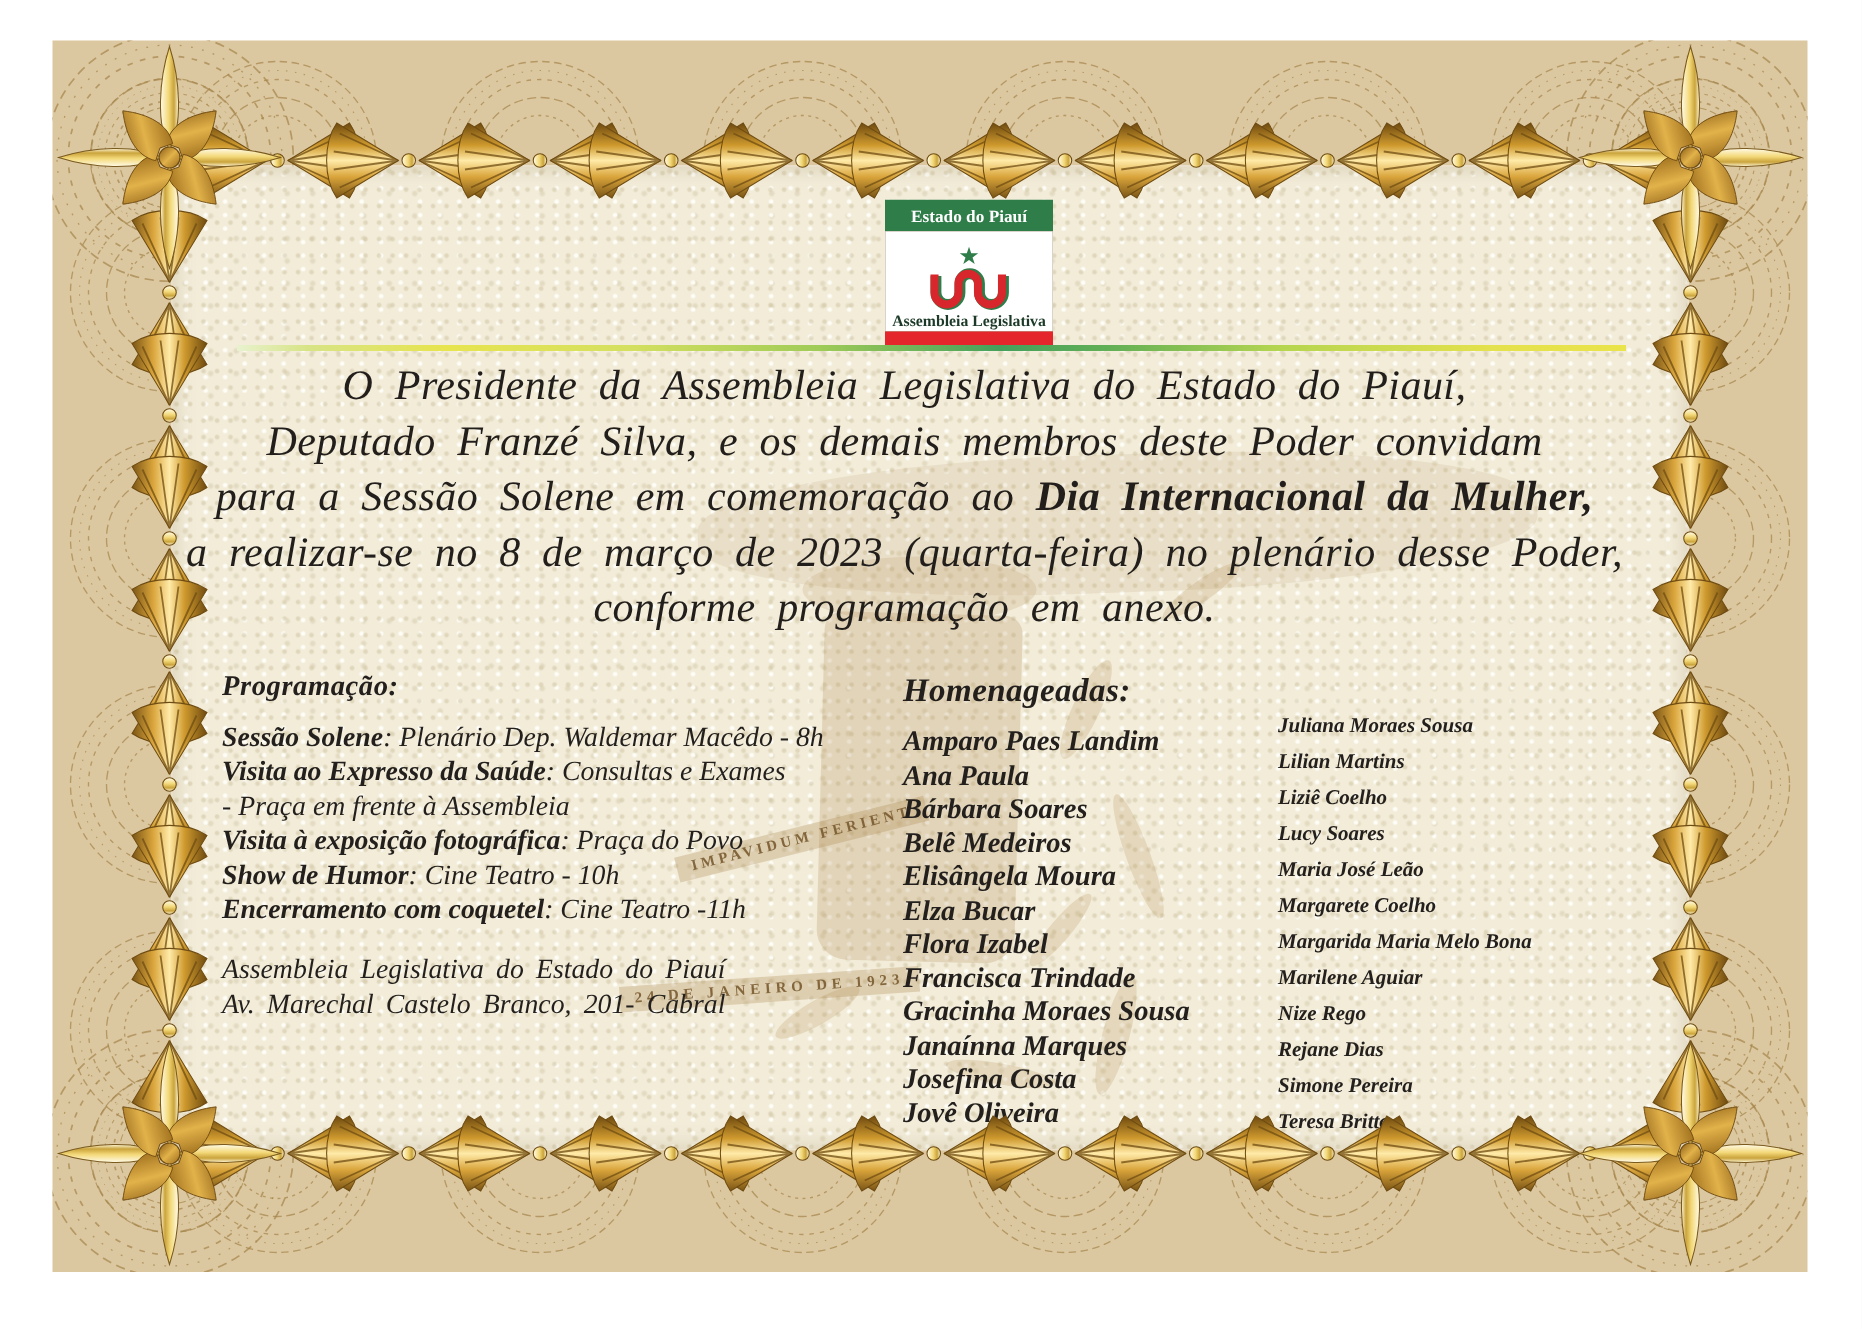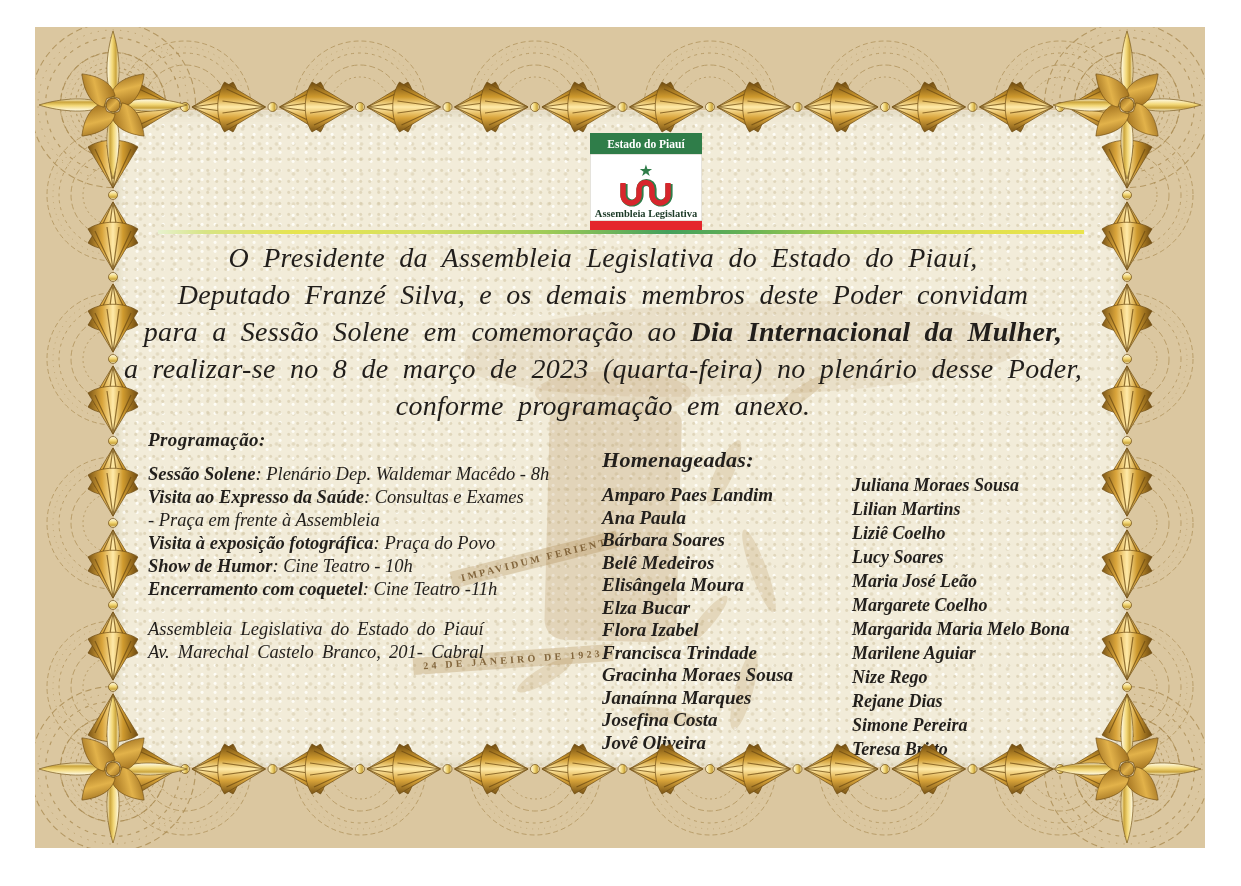--- a/index.html
+++ b/index.html
@@ -42,33 +42,33 @@
   .divider { position:absolute; left:43px; top:119px; width:926px; height:4px;
              background:linear-gradient(90deg,#e8f2cf 0%,#d7e486 5%,#e7e44f 15%,#d5e060 28%,#9fcb57 42%,#44a05c 55%,#63b055 63%,#b5d551 75%,#e3e14d 90%,#eae44b 100%); }
 
   
   .headline { position:absolute; left:3px; width:970px; top:128px; text-align:center; color:#211e1b;
               font-style:italic; font-size:28px; line-height:37px; letter-spacing:.3px; word-spacing:7px; }
   .headline .hl { white-space:nowrap; }
   .headline b { font-weight:bold; }
 
   
-  .program { position:absolute; left:33px; top:318px; width:436px; color:#221f1c; font-style:italic; }
+  .program { position:absolute; left:33px; top:336px; width:436px; color:#221f1c; font-style:italic; }
   .program-title { font-size:19px; font-weight:bold; letter-spacing:.4px; margin-bottom:12px; }
   .prog-item { font-size:18.5px; line-height:23px; }
   .prog-label { font-weight:bold; }
   .prog-value { white-space:pre-line; }
   .program-footer { margin-top:17px; font-size:18.5px; line-height:23px; word-spacing:3.5px; }
 
   
   .honorees-col1 { position:absolute; left:487px; top:336px; width:245px; color:#221f1c; font-style:italic; }
   .honorees-title { font-size:22px; font-weight:bold; margin-bottom:11px; letter-spacing:.3px; }
   .honorees-col1 .name { font-size:19px; font-weight:bold; line-height:22.5px; white-space:nowrap; }
   .honorees-col2 { position:absolute; left:737px; top:362px; width:290px; color:#221f1c; font-style:italic; }
-  .honorees-col2 .name { font-size:18px; font-weight:bold; line-height:24px; white-space:nowrap; }
+  .honorees-col2 .name { font-size:14px; font-weight:bold; line-height:24px; white-space:nowrap; }
 </style>
 </head>
 <body>
 
 <div class="page">
   <div class="card">
 
     <svg id="orn-under" class="orn" width="1170" height="821" viewBox="0 0 1170 821">
       <defs>
         <linearGradient id="goldH" x1="0" y1="0" x2="0" y2="1">

